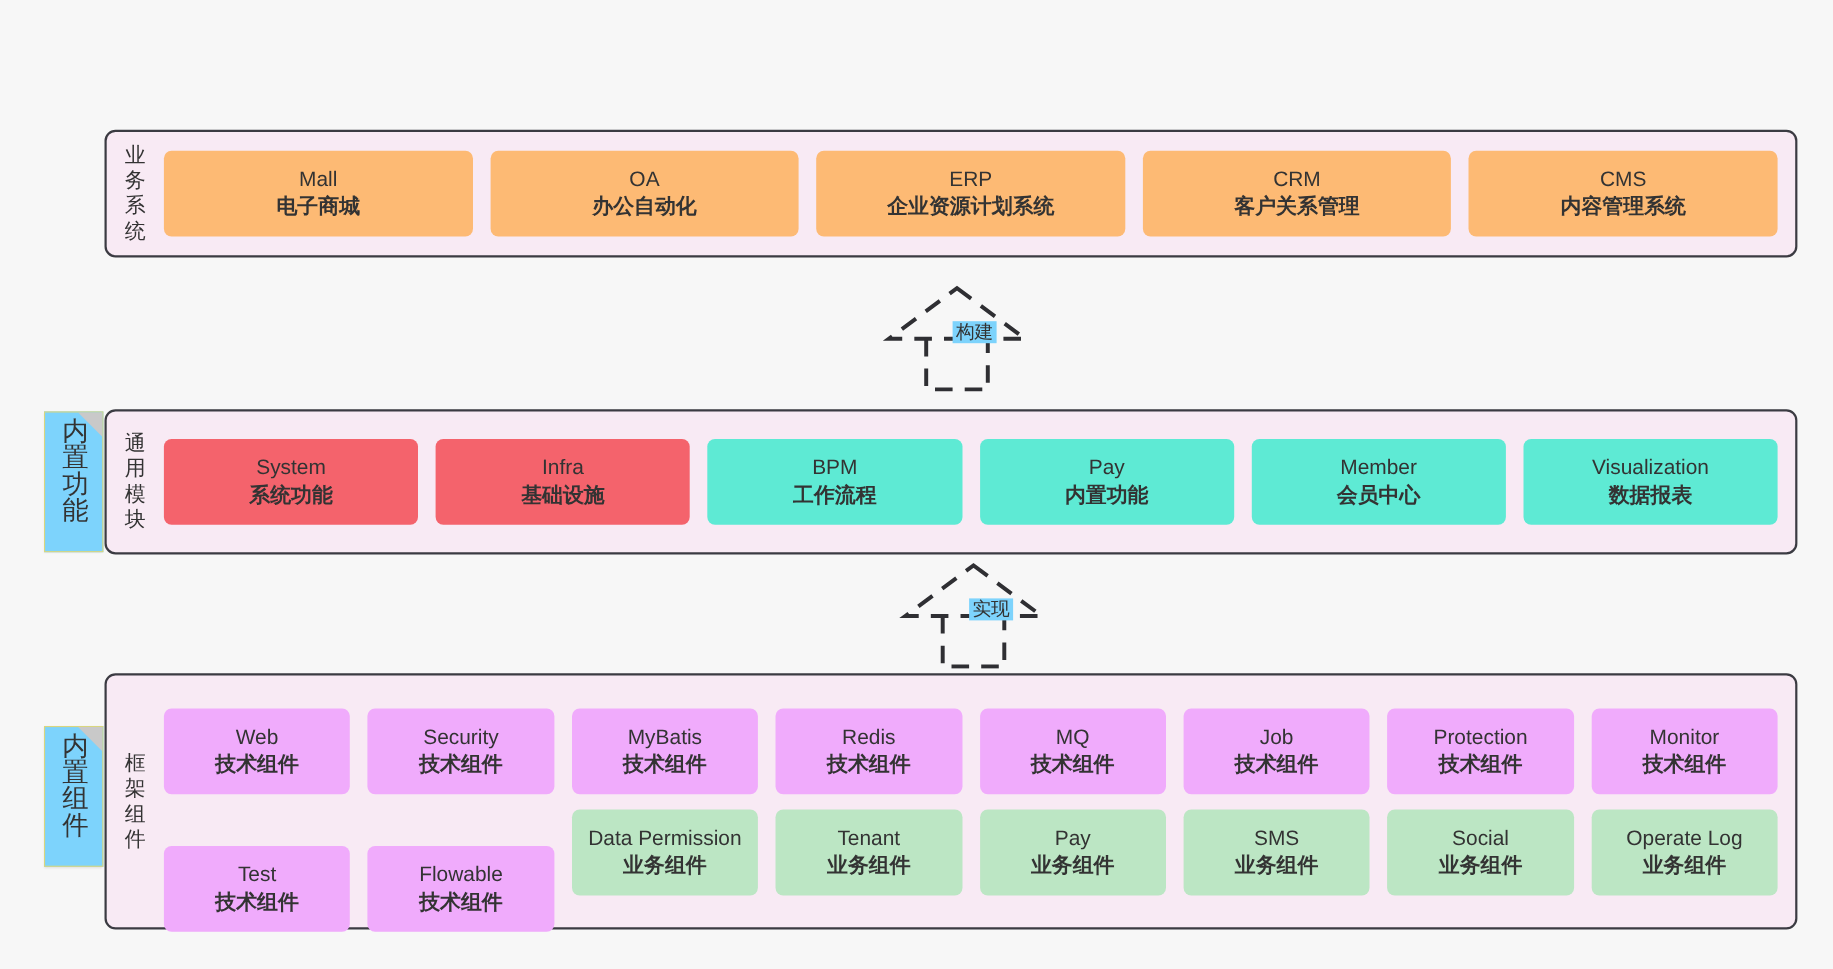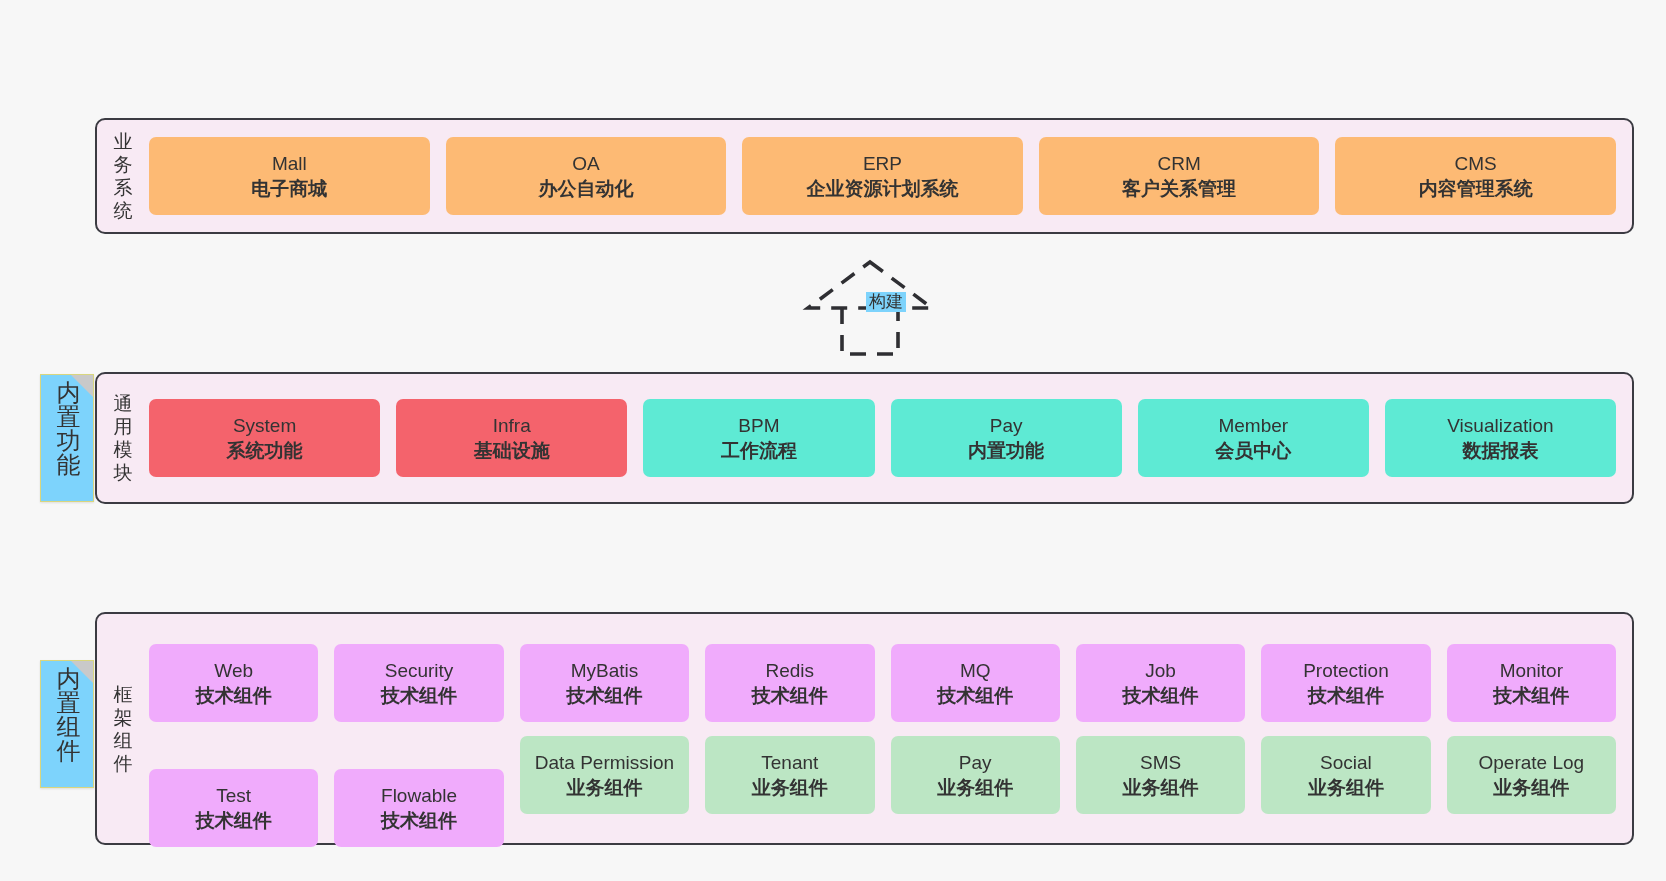--- a/index.html
+++ b/index.html
@@ -225,20 +225,27 @@
           <span class="label-cn">会员中心</span>
         </div>
         <div class="card c-pink">
           <span class="label-en">Visualization</span>
           <span class="label-cn">数据报表</span>
         </div>
       </div>
     </div>
   </div>
 
+  <div class="arrow-group" id="arrow-impl">
+    <svg width="160" height="100" viewBox="0 0 160 100">
+      <path d="M 80 6 L 142 52 L 18 52 Z" fill="none" stroke="#2F2F33" stroke-width="3.6" stroke-dasharray="16,11" stroke-linecap="butt" stroke-linejoin="miter"></path>
+      <path d="M 52 52 L 52 98 L 108 98 L 108 52" fill="none" stroke="#2F2F33" stroke-width="3.6" stroke-dasharray="16,11" stroke-linecap="butt"></path>
+    </svg>
+    <div class="arrow-label">实现</div>
+  </div>
 
   <div class="note" id="note-builtin-component">
     <span>内置组件</span>
   </div>
 
   <div class="layer" id="layer-framework">
     <div class="layer-title">
       <span>框架组件</span>
     </div>
     <div class="cards-area">

